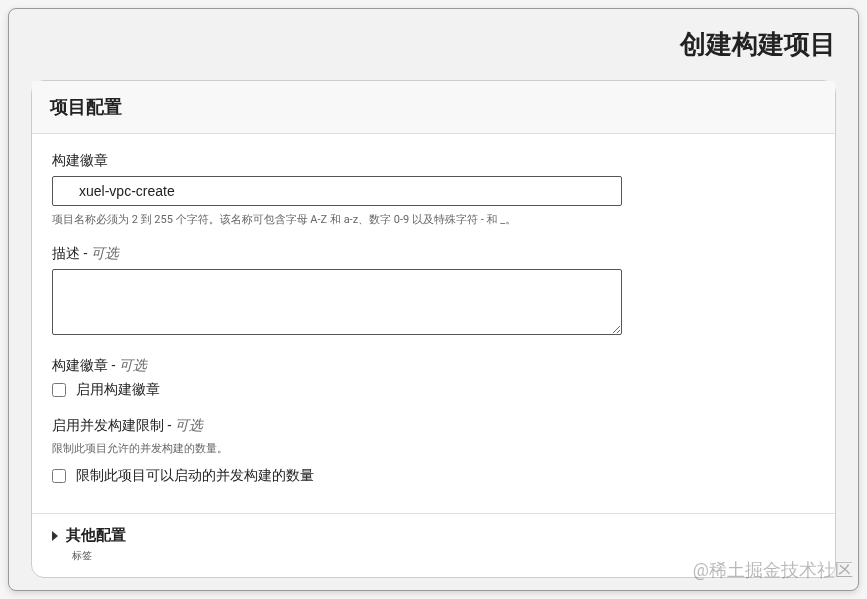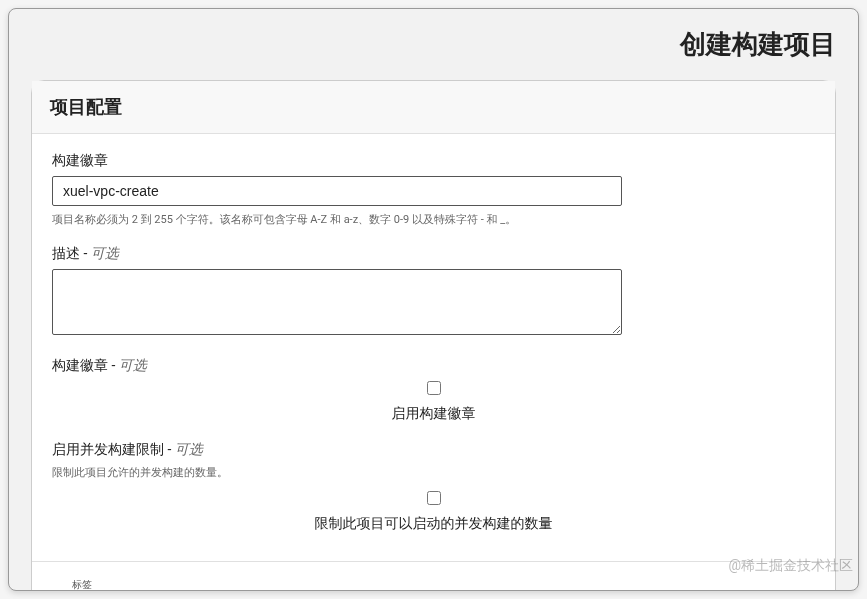--- a/index.html
+++ b/index.html
@@ -50,21 +50,21 @@
       color: #222;
       margin-bottom: 6px;
       display: block;
     }
     .optional {
       font-style: italic;
       color: #666;
     }
     .text-input {
       width: 570px;
-      padding: 6px 10px;
+      padding: 6px 26px;
       font-size: 14px;
       border: 1px solid #555;
       border-radius: 2px;
       color: #222;
       background: #fff;
     }
     .textarea-input {
       width: 570px;
       height: 66px;
       padding: 6px 10px;
@@ -77,21 +77,20 @@
     .hint {
       font-size: 11px;
       color: #666;
       margin-top: 6px;
     }
     .checkbox-row {
       display: flex;
       align-items: center;
       gap: 10px;
       margin-top: 6px;
-      flex-direction: column;
     }
     .checkbox-row input[type="checkbox"] {
       width: 14px;
       height: 14px;
       cursor: pointer;
     }
     .checkbox-row label {
       font-size: 14px;
       color: #222;
     }
@@ -117,23 +116,23 @@
       font-weight: 600;
     }
     .expand-sub {
       font-size: 10px;
       color: #555;
       margin-left: 20px;
       margin-top: 4px;
     }
     .watermark {
       position: fixed;
-      bottom: 24px;
+      bottom: 17px;
       right: 14px;
-      font-size: 14px;
+      font-size: 18px;
       color: rgba(0,0,0,0.28);
       pointer-events: none;
     }
   </style>
 </head>
 <body>
 
 <div class="window">
   <h1 class="page-title">创建构建项目</h1>
 
@@ -174,19 +173,23 @@
         <div class="hint" style="margin-top:2px;margin-bottom:11px;font-family:Liberation Serif, serif;">限制此项目允许的并发构建的数量。</div>
         <div class="checkbox-row">
           <input type="checkbox" id="cb-conc" style="">
           <label for="cb-conc">限制此项目可以启动的并发构建的数量</label>
         </div>
       </div>
 
     </div>
 
     <div class="expand-section">
+      <div class="expand-header">
+        <div class="caret-icon"></div>
+        <span>其他配置</span>
+      </div>
       <div class="expand-sub">标签</div>
     </div>
 
   </div>
 </div>
 
 <div class="watermark">@稀土掘金技术社区</div>
 
 </body></html>

